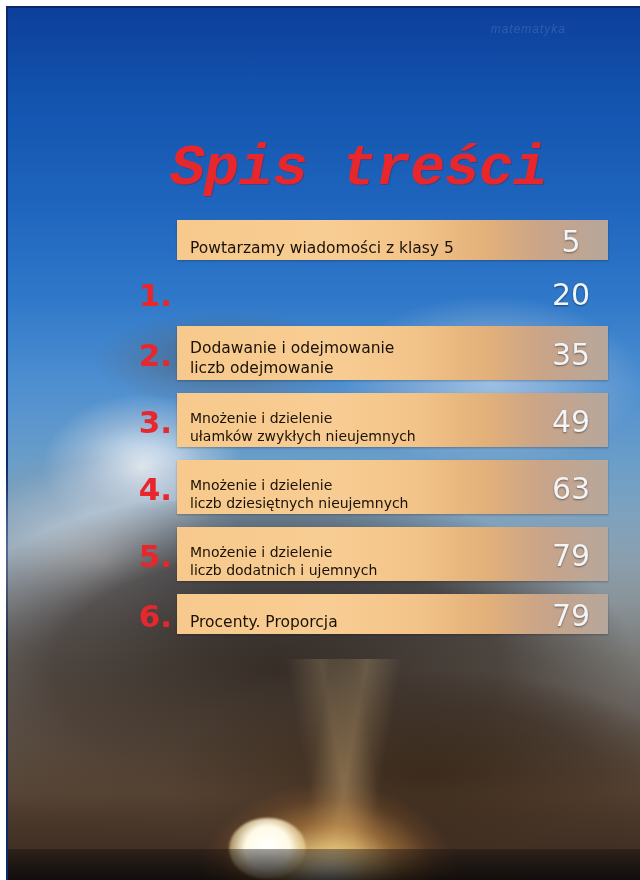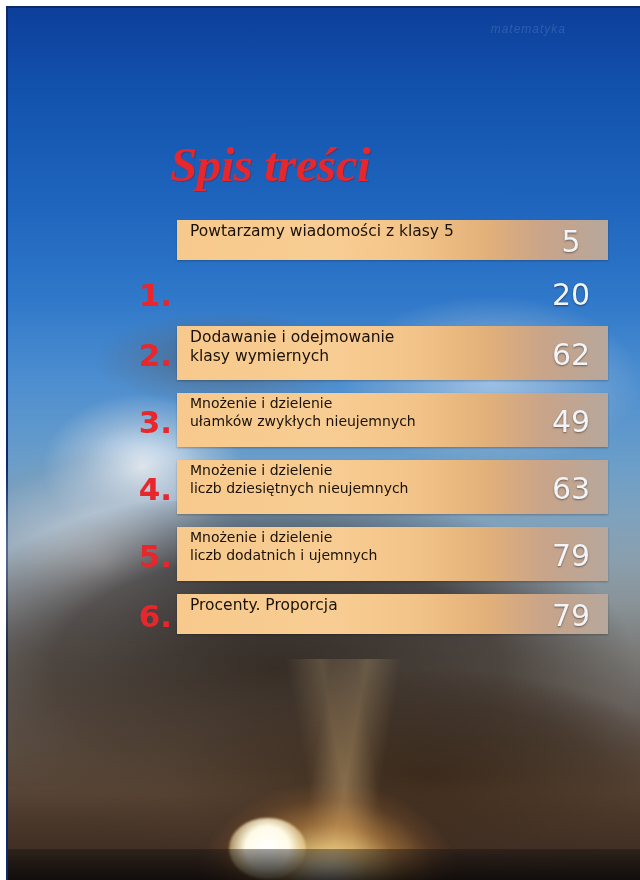--- a/index.html
+++ b/index.html
@@ -135,24 +135,24 @@
   
   .content {
     position: absolute;
     inset: 0;
   }
 
   .toc-title {
     position: absolute;
     left: 160px;
     top: 126px;
-    font-family: Liberation Serif, serif;
+    font-family: Liberation Mono, monospace;
     font-weight: bold;
     font-style: italic;
-    font-size: 49px;
+    font-size: 58px;
     color: #e8272c;
     letter-spacing: -0.5px;
     text-shadow: 1px 1px 0 rgba(120,0,0,0.25);
   }
 
   .toc-list {
     position: absolute;
     left: 0;
     top: 206px;
     width: 640px;
@@ -188,21 +188,21 @@
     top: 0;
     bottom: 0;
     background: linear-gradient(to right,
       #f7c98c 0%,
       #f8cd93 35%,
       #f3c489 55%,
       #e2b079 72%,
       #c9a489 85%,
       #b6a79c 100%);
     display: flex;
-    align-items: flex-start;
+    align-items: flex-end;
     padding-left: 11px;
     padding-right: 74px;
     box-shadow: 0 1px 2px rgba(0,0,0,0.25);
   }
 
   .row-label {
     font-family: "DejaVu Sans", sans-serif;
     font-size: 15.5px;
     color: #1a1208;
     line-height: 1.25;
@@ -259,23 +259,23 @@
 
       <div class="toc-row">
         <div class="row-num">1.</div>
         <div class="row-page">20</div>
       </div>
 
       <div class="toc-row tall">
         <div class="row-num">2.</div>
         <div class="row-bar">
           <div class="row-label">Dodawanie i odejmowanie
-klasy wymiernych</div>
-        </div>
-        <div class="row-page">62</div>
+liczb odejmowanie</div>
+        </div>
+        <div class="row-page">35</div>
       </div>
 
       <div class="toc-row tall">
         <div class="row-num">3.</div>
         <div class="row-bar">
           <div class="row-label small">Mnożenie i dzielenie
 ułamków zwykłych nieujemnych</div>
         </div>
         <div class="row-page">49</div>
       </div>

